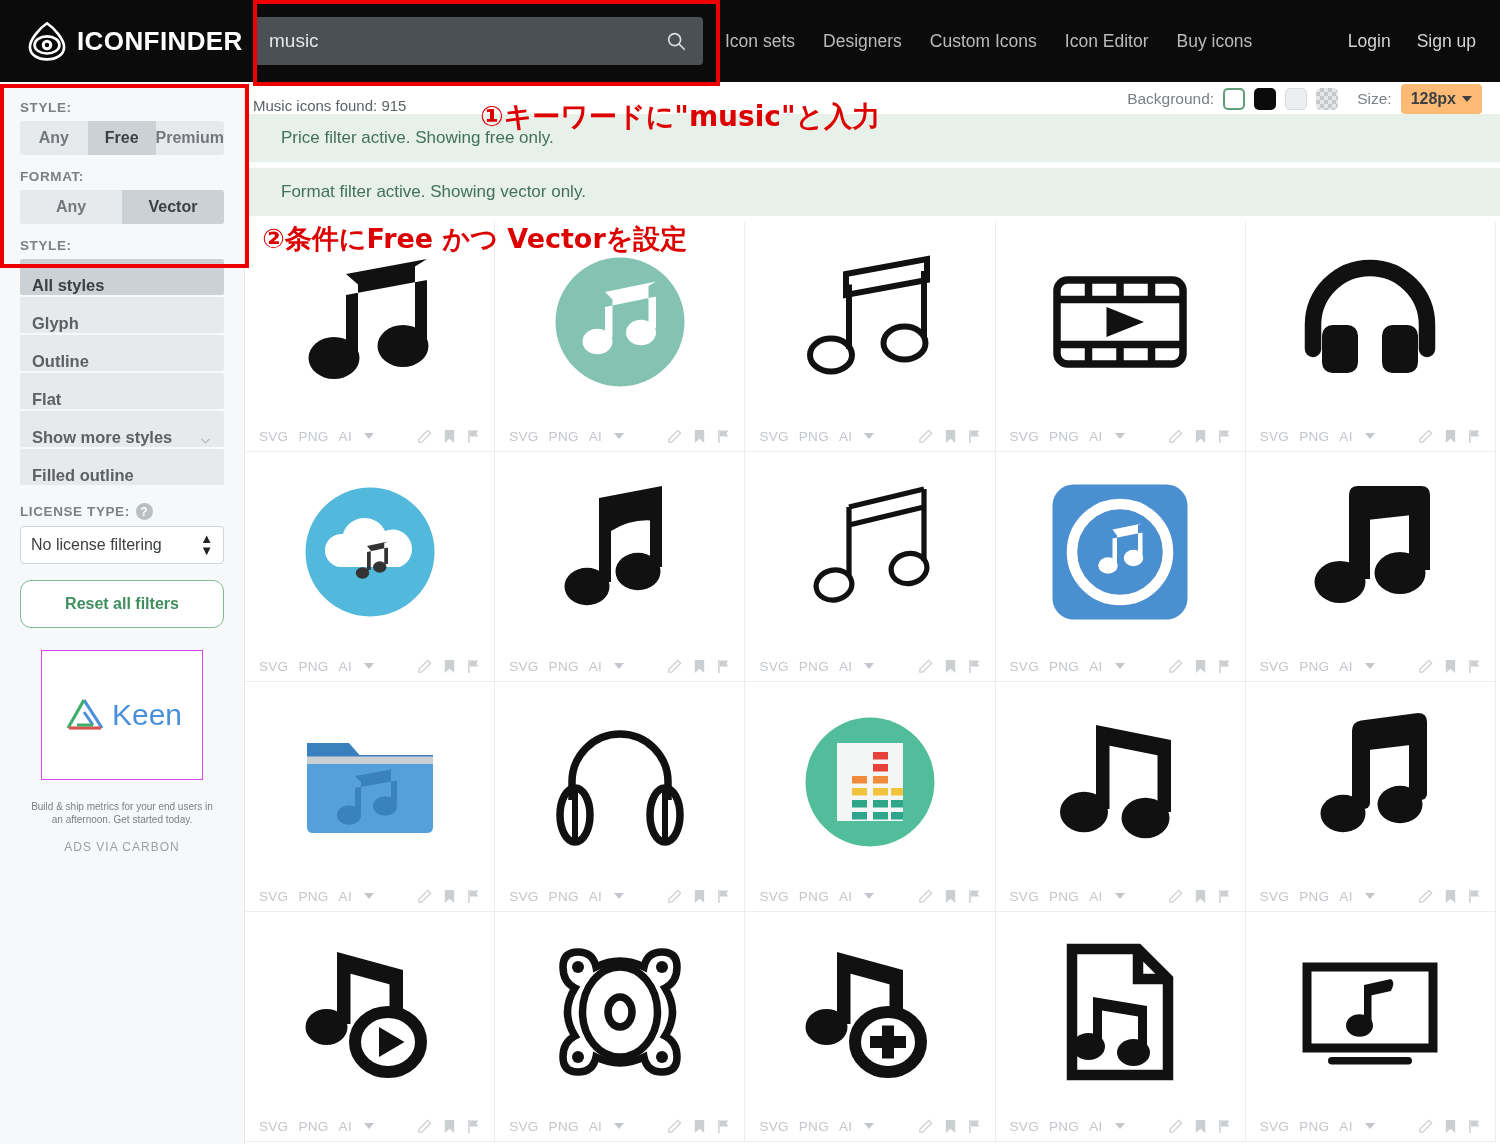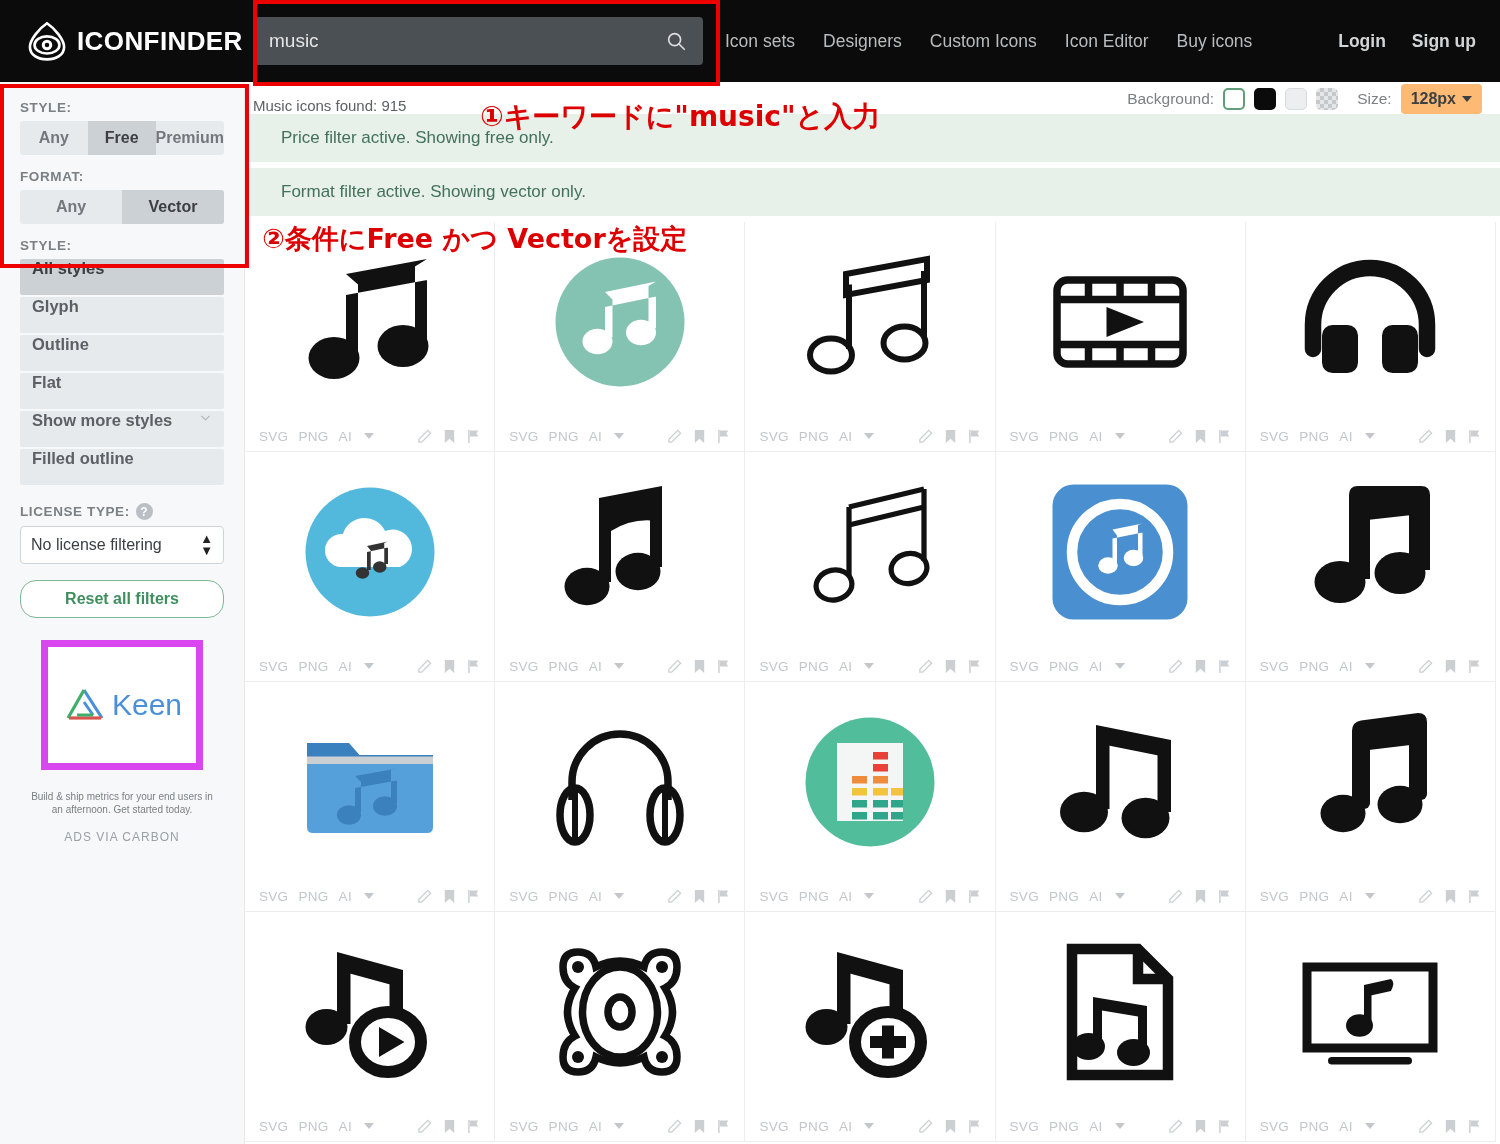--- a/index.html
+++ b/index.html
@@ -52,21 +52,21 @@
   .nav {
     display: flex; align-items: center; gap: 28px;
     margin-left: 22px;
   }
   .nav a {
     color: #b9bbbd; font-size: 17.5px; text-decoration: none;
     white-space: nowrap;
   }
   .auth {
     display: flex; align-items: center; gap: 26px;
-    position: absolute; right: 24px; font-weight: bold;
+    position: absolute; right: 24px;
   }
   .auth a { color: #d2d4d6; font-size: 17.5px; text-decoration: none; }
 
   
   .body-wrap { display: flex; height: 1062px; }
 
   
   .sidebar {
     width: 245px; flex: 0 0 245px;
     background: #f7f8f9;
@@ -84,21 +84,21 @@
   }
   .seg div {
     flex: 1; display: flex; align-items: center; justify-content: center;
     font-size: 16px; color: #73787d; cursor: pointer; font-weight: bold;
   }
   .seg div.active { background: #ccd1d5; color: #3c4043; font-weight: bold; }
 
   .style-list { margin-top: 2px; }
   .style-item {
     height: 36px; background: #e7eaec; border-radius: 2px;
-    display: flex; align-items: flex-start; padding: 0 12px;
+    display: flex; align-items: flex-end; padding: 0 12px;
     font-size: 16.5px; color: #73787d; margin-bottom: 2px;
     cursor: pointer; justify-content: space-between;
   }
   .style-item.active { background: #ccd1d5; color: #3c4043; font-weight: bold; }
   .style-item.bold { font-weight: bold; color: #5c6165; }
   .chev { width: 13px; height: 13px; opacity: .55; }
 
   .help-badge {
     width: 17px; height: 17px; border-radius: 50%;
     background: #b9bfc4; color: #fff; font-size: 12px; font-weight: bold;
@@ -107,29 +107,29 @@
   .license-select {
     width: 100%; height: 38px; border: 1px solid #cfd4d8; border-radius: 4px;
     background: #fff; display: flex; align-items: center;
     padding: 0 10px; font-size: 16px; color: #3c4043;
     justify-content: space-between; cursor: pointer;
     margin-bottom: 16px;
   }
   .spin { font-size: 13px; color: #222; line-height: .9; text-align: center; }
 
   .reset-btn {
-    width: 100%; height: 38px; border: 1px solid #7fb894; border-radius: 16px;
+    width: 100%; height: 48px; border: 1px solid #7fb894; border-radius: 11px;
     background: #fff; color: #3f8f5e; font-size: 16px; font-weight: bold;
     display: flex; align-items: center; justify-content: center;
     cursor: pointer; margin-bottom: 22px;
   }
 
   .ad { text-align: center; }
   .ad-box {
-    width: 162px; height: 130px; border: 7px solid #d946ef;
+    width: 162px; height: 130px; border: 1px solid #d946ef;
     background: #fff; margin: 0 auto;
     display: flex; align-items: center; justify-content: center; gap: 6px;
   }
   .keen-text { font-size: 30px; color: #4a90d9; }
   .ad-desc {
     font-size: 10px; color: #7b8085; line-height: 1.3;
     margin-top: 20px; padding: 0 6px;
   }
   .ad-via { font-size: 12px; color: #9aa0a5; letter-spacing: 1px; margin-top: 14px; }
 

